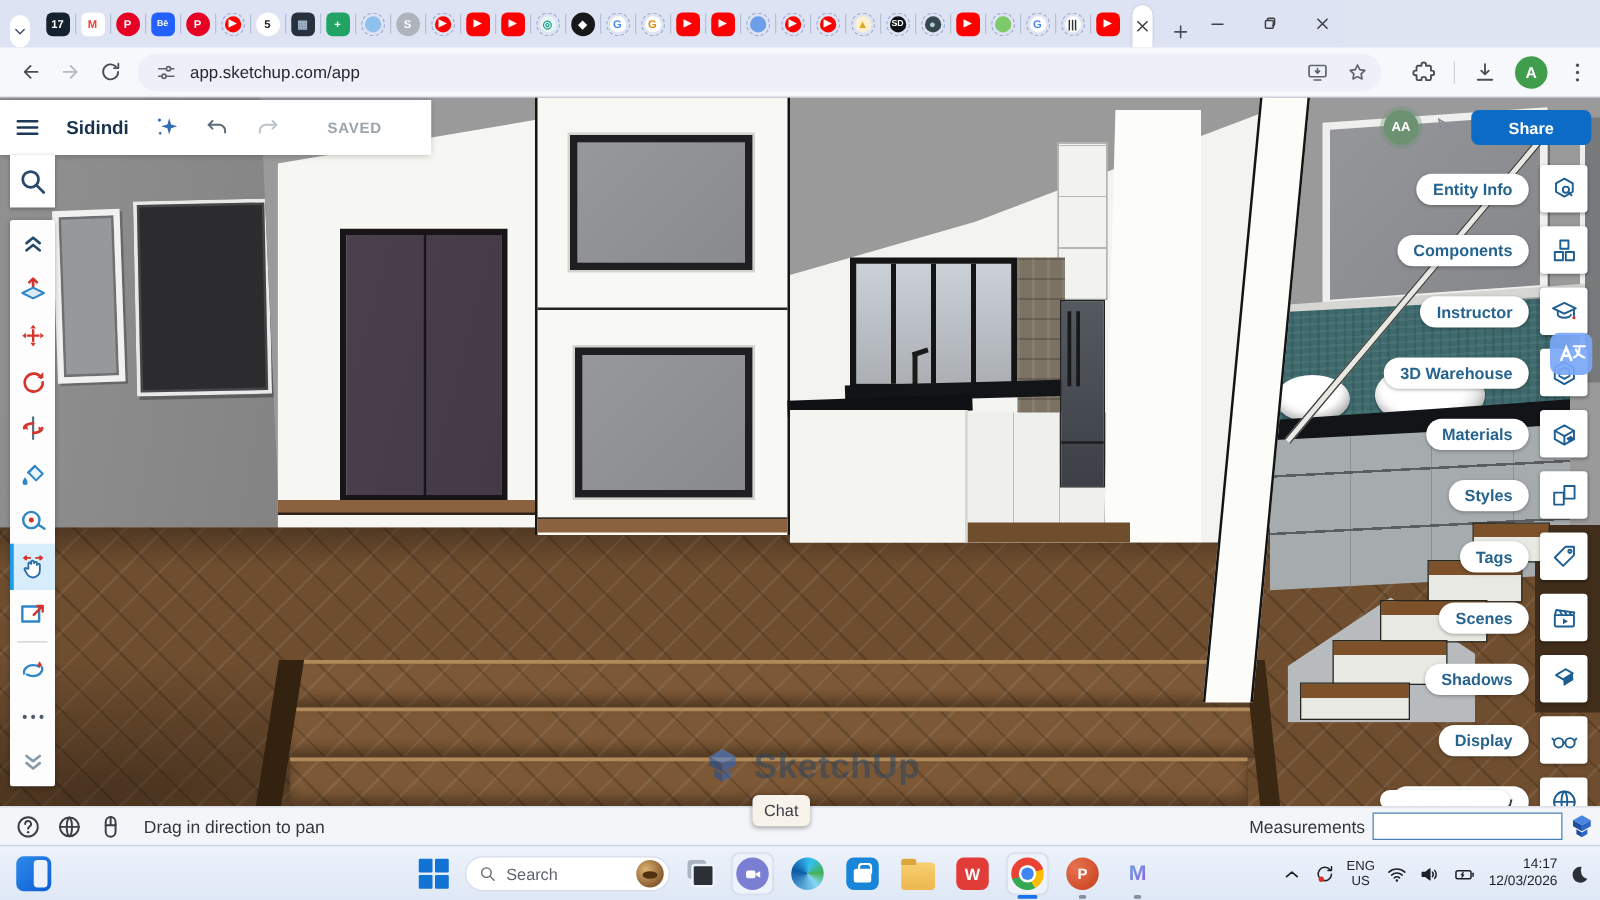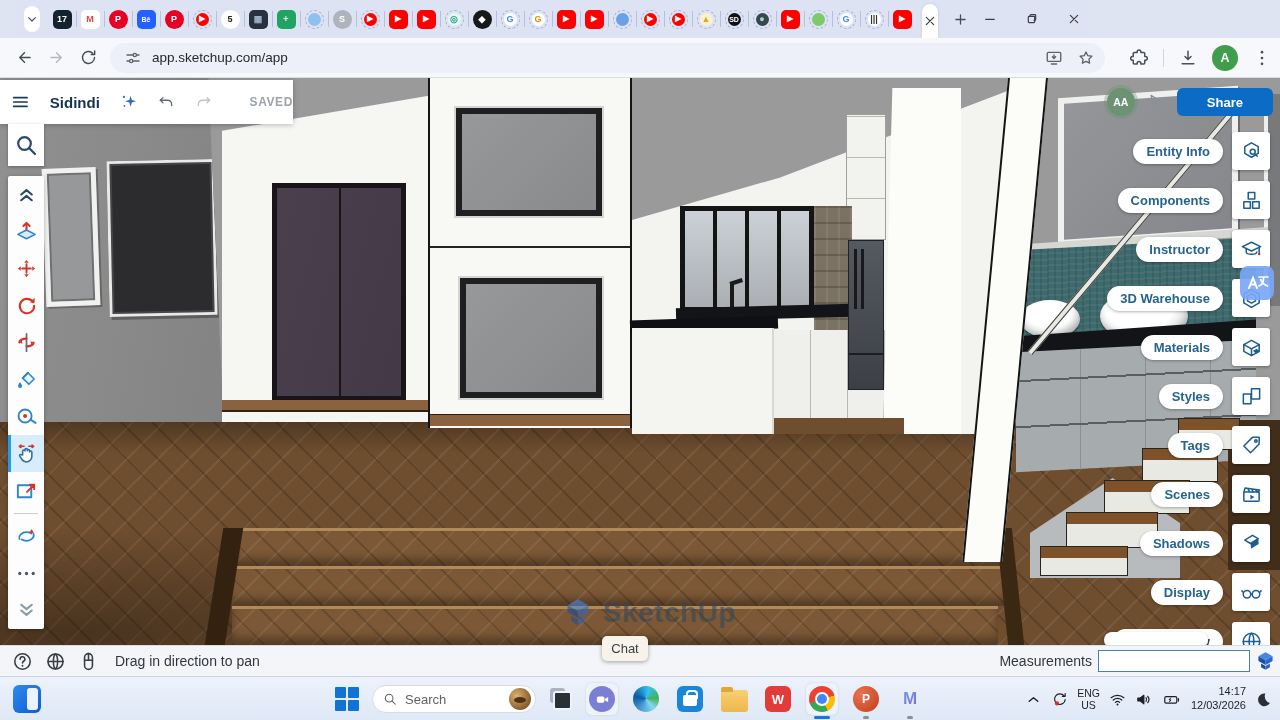--- a/index.html
+++ b/index.html
@@ -3,21 +3,21 @@
 <meta charset="utf-8">
 <style>
   *{margin:0;padding:0;box-sizing:border-box}
   html,body{width:1280px;height:720px;overflow:hidden}
   body{font-family:"Liberation Sans",sans-serif;-webkit-font-smoothing:antialiased}
   #root{position:relative;width:1280px;height:720px;background:#dee4f2;overflow:hidden}
   .ic{display:inline-flex;align-items:center;justify-content:center}
   .ic svg{width:100%;height:100%;display:block}
 
   
-  #tabstrip{position:absolute;left:16px;top:0;width:1072px;height:38px;background:#dde3f2;display:flex;align-items:center}
+  #tabstrip{position:absolute;left:0;top:0;width:1072px;height:38px;background:#dde3f2;display:flex;align-items:flex-end}
   #tabsearch{width:30px;height:26px;margin-left:8px;background:#fff;border-radius:8px;color:#42526b;display:flex;align-items:center;justify-content:center}
   #tabsearch .ic{width:16px;height:16px}
   #pinned-tabs{display:flex;align-items:center;margin-left:8px}
   .ptab{width:28px;height:38px;display:flex;align-items:center;justify-content:center;position:relative}
   .ptab+.ptab::before{content:'';position:absolute;left:0;top:11px;width:1px;height:16px;background:#b6c0d6}
   .pticon{width:19px;height:19px;display:flex;align-items:center;justify-content:center;font-size:9px;font-weight:bold;line-height:1;overflow:hidden}
   .pticon.circle{border-radius:50%}
   .pticon.square{border-radius:5px}
   .pticon.dashed{border:1.5px dashed #9fb0d8;padding:2px;background-clip:content-box !important}
   #activetab{width:82px;height:34px;margin-top:4px;margin-left:6px;background:#fff;border-radius:10px 10px 0 0;display:flex;align-items:center;justify-content:center;box-shadow:0 0 3px rgba(0,0,0,.12)}
@@ -101,21 +101,21 @@
   #rrail{left:18px;top:272px;width:336px;height:6px;background:#e8e8e4;border-top:1px solid #3c3c38;border-bottom:1px solid #3c3c38;transform:rotate(-50deg);transform-origin:0 50%}
   .rstep{position:absolute;border:1px solid #26261f;background:linear-gradient(#7d5129 0 11px,#e9e9e3 11px)}
   #rstringer{left:18px;top:400px;width:150px;height:100px;background:#b7bbbd;clip-path:polygon(55% 0,100% 45%,100% 100%,0 100%,0 55%)}
   #runder{left:216px;top:342px;width:52px;height:150px;background:#402d1a}
   #fgcolumn{left:1008px;top:0;width:40px;height:484px;background:#fcfcf9;border-left:2px solid #141414;border-right:2px solid #141414;transform:skewX(-5.4deg);transform-origin:0 0}
   #watermark{left:562px;top:518px;display:flex;align-items:center;gap:9px;opacity:.58}
   #watermark .ic{width:32px;height:34px}
   #wmtext{font-size:28px;font-weight:600;color:#31465c;letter-spacing:.5px}
 
   
-  #appheader{left:0;top:2px;width:293px;height:44px;background:#fff;box-shadow:0 1px 5px rgba(0,0,0,.25);display:flex;align-items:center;z-index:5}
+  #appheader{left:0;top:2px;width:345px;height:44px;background:#fff;box-shadow:0 1px 5px rgba(0,0,0,.25);display:flex;align-items:center;z-index:5}
   #hamburger{width:22px;height:22px;color:#1d3a57;margin-left:11px}
   #apptitle{font-size:15px;font-weight:bold;color:#16324c;margin-left:20px}
   #sparkle{width:22px;height:22px;margin-left:20px}
   #undo{width:21px;height:21px;color:#5b6a77;margin-left:18px}
   #redo{width:21px;height:21px;color:#bcc3ca;margin-left:20px}
   #savedlbl{font-size:12px;font-weight:bold;color:#9ba3ab;letter-spacing:.6px;margin-left:37px}
   #sharebar{right:7px;top:10px;display:flex;align-items:center;gap:11px;z-index:5}
   #avatarAA{width:28px;height:28px;border-radius:50%;background:#6d9272;color:#fff;font-size:10.5px;font-weight:bold;display:flex;align-items:center;justify-content:center;box-shadow:0 0 0 3px rgba(109,146,114,.35)}
   #cursoric{width:20px;height:20px;color:#8a9097}
   #sharebtn{height:28px;padding:0 30px;background:#0c6bc4;border-radius:6px;color:#fff;font-size:13px;font-weight:bold;display:flex;align-items:center}

